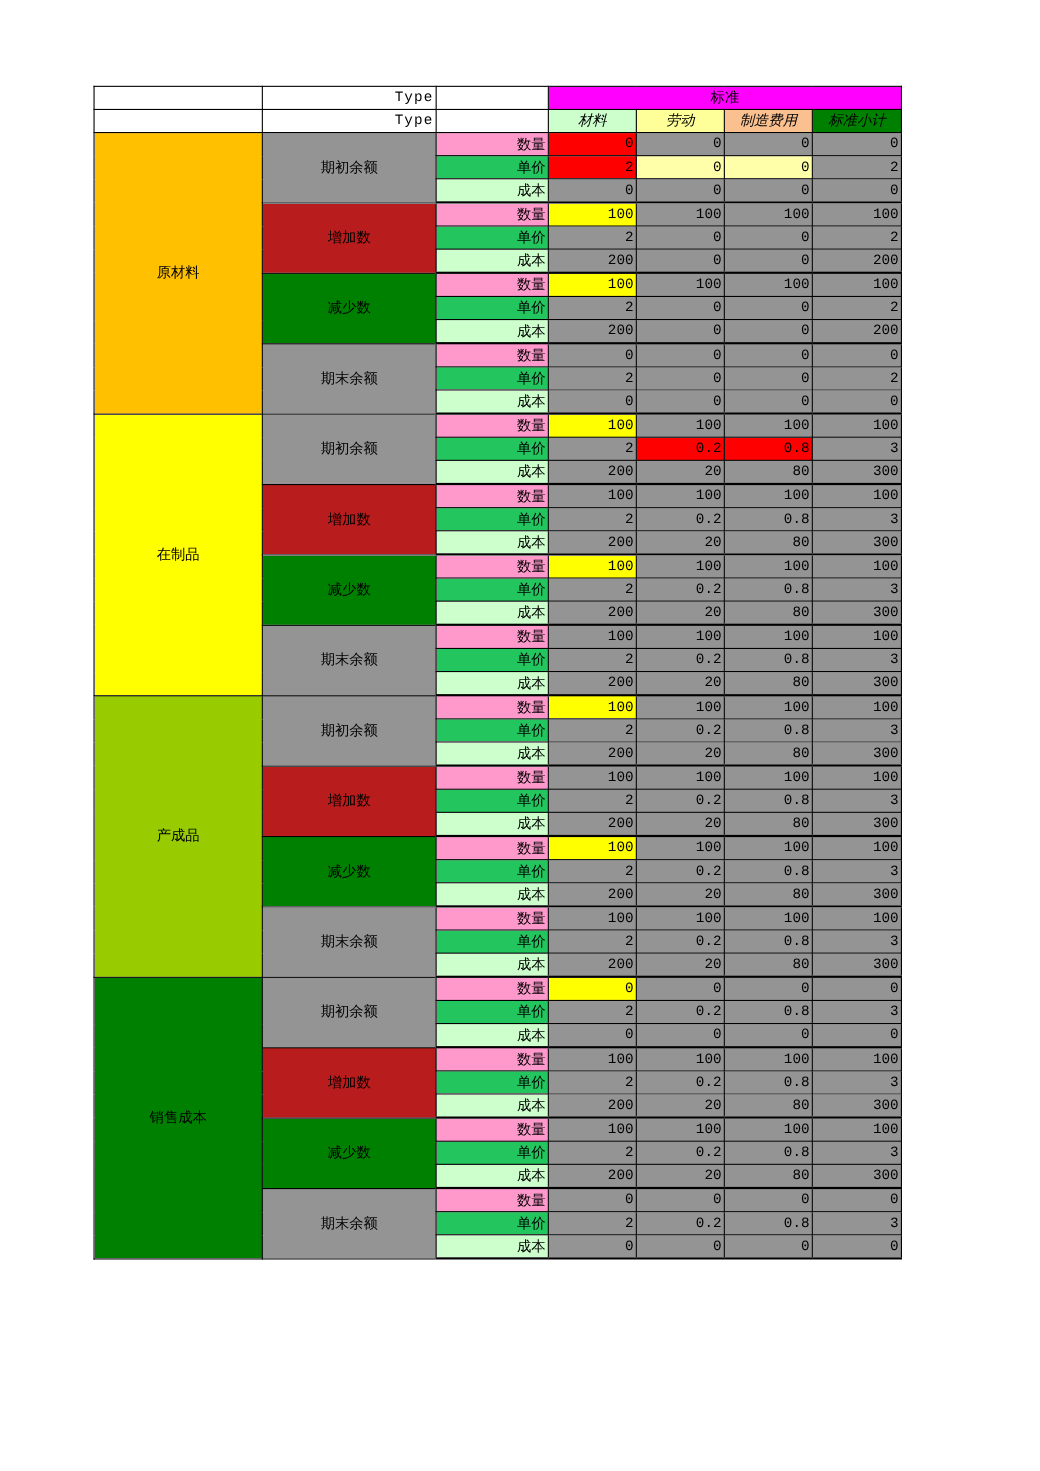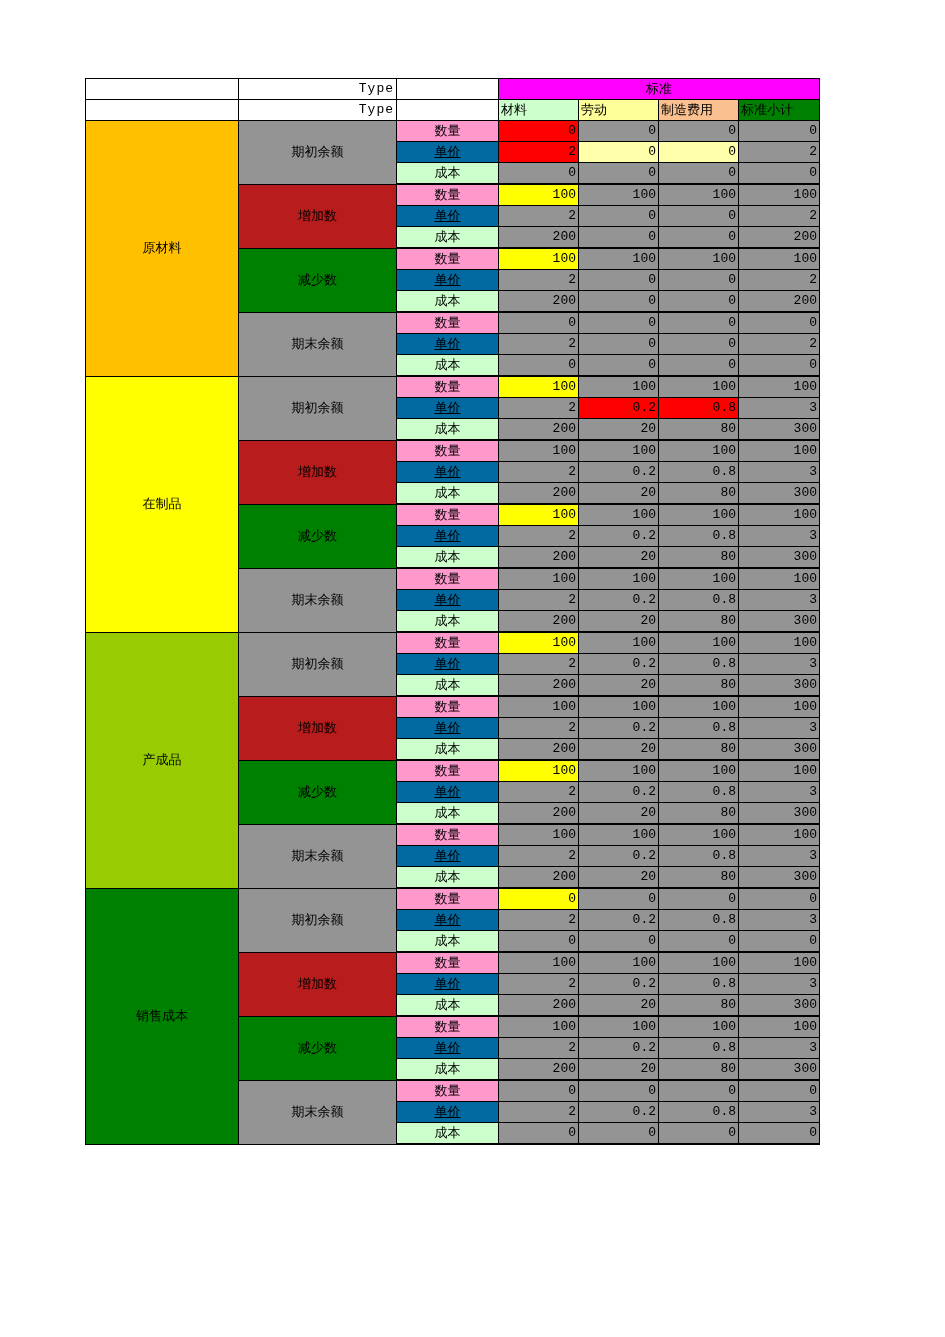--- a/index.html
+++ b/index.html
@@ -86,23 +86,24 @@
   td.grp-standard {
     background: #FF00FF;
     text-align: center;
     font-size: 14px;
     border: 1px solid #000000;
     height: 21px;
     margin-left: 12px;
   }
   td.colhdr {
     font-size: 14px;
-    text-align: left;
+    text-align: center;
     height: 22px;
     border: 1px solid #000000;
+    font-style: italic;
   }
   td.colhdr-mat  { background: #CCFFCC; }
   td.colhdr-lab  { background: #FFFF99; }
   td.colhdr-ovh  { background: #FAC090; }
   td.colhdr-sub  { background: #008000; color: #000000; }
 
   
   td.sec {
     text-align: center;
     vertical-align: middle;
@@ -121,25 +122,25 @@
     font-size: 14px;
     border: 2px solid #000000;
   }
   td.stage-bal { background: #949494; }
   td.stage-inc { background: #b91c1c; }
   td.stage-dec { background: #008000; }
 
   
   td.metric {
     font-size: 14px;
-    text-align: center;
+    text-align: right;
     border: 1px solid #000000;
   }
   td.m-qty  { background: #FF99CC; }
-  td.m-prc  { background: #0369a1; text-decoration: underline; }
+  td.m-prc  { background: #22c55e; }
   td.m-cst  { background: #CCFFCC; }
 
   
   td.val {
     text-align: right;
     background: #949494;
     font-size: 13px;
     font-family: "Liberation Mono", "DejaVu Sans Mono", monospace;
     border: 1px solid #000000;
     padding-right: 4px;

